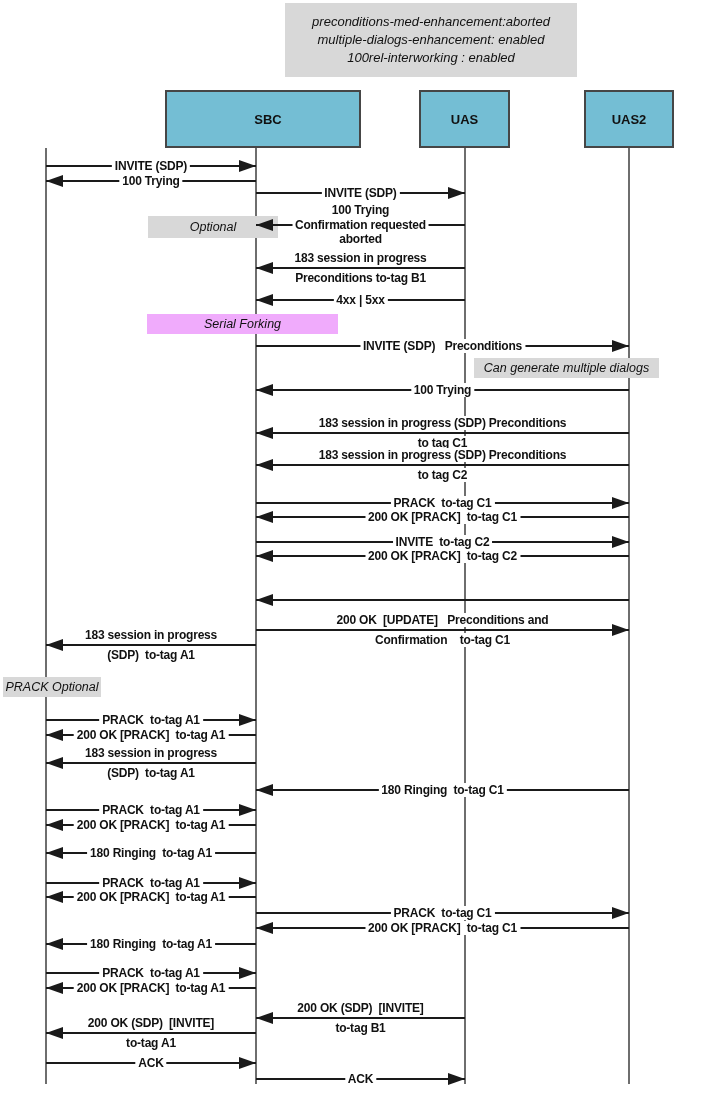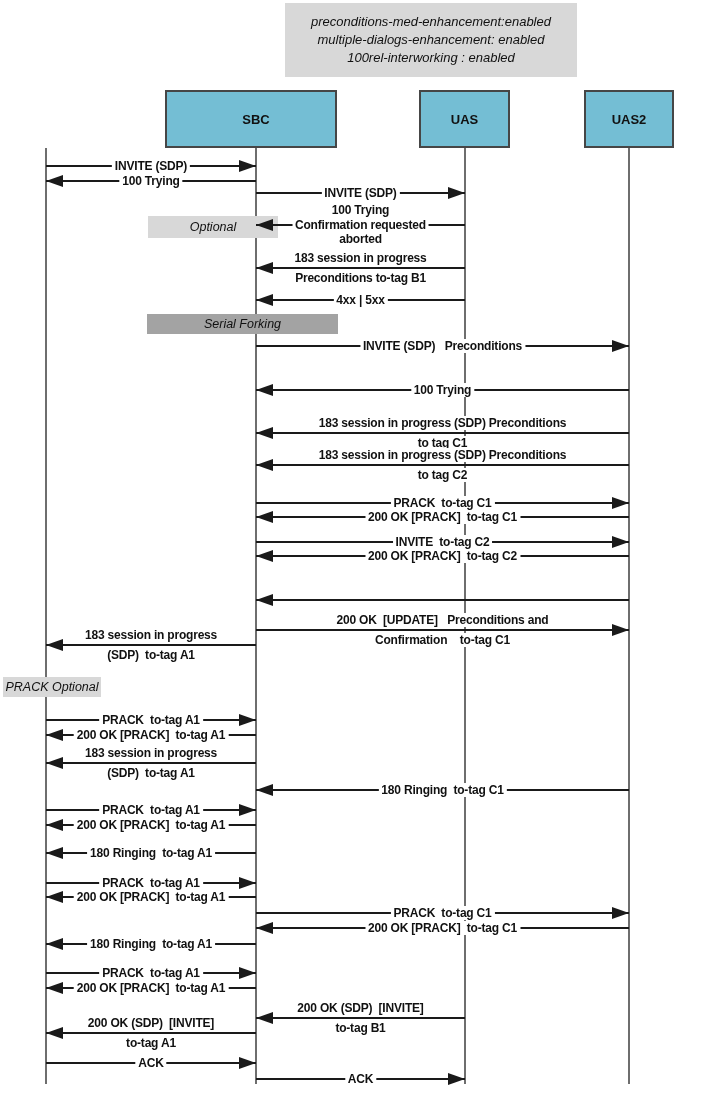--- a/index.html
+++ b/index.html
@@ -30,38 +30,39 @@
   }
   .lbl.center{transform:translate(-50%,-50%);}
   .lbl.xonly{transform:translateX(-50%);}
 </style>
 </head>
 <body>
 
 <div id="stage">
     <div class="lifeline" style="left: 45px; top: 148px; height: 936px; background: rgb(110, 110, 110);"></div>
     <div class="lifeline" style="left: 255px; top: 148px; height: 936px; background: rgb(110, 110, 110);"></div>
-    <div class="actor" style="left: 165px; width: 172px; background: rgb(116, 190, 212); border: 2px solid rgb(70, 70, 70); padding-left: 10px;">
+    <div class="actor" style="left: 165px; width: 196px; background: rgb(116, 190, 212); border: 2px solid rgb(70, 70, 70); padding-left: 10px;">
       <span>SBC</span>
     </div>
     <div class="lifeline" style="left: 464px; top: 148px; height: 936px; background: rgb(110, 110, 110);"></div>
     <div class="actor" style="left: 419px; width: 91px; background: rgb(116, 190, 212); border: 2px solid rgb(70, 70, 70);">
       <span>UAS</span>
     </div>
     <div class="lifeline" style="left: 628px; top: 148px; height: 936px; background: rgb(110, 110, 110);"></div>
     <div class="actor" style="left: 584px; width: 90px; background: rgb(116, 190, 212); border: 2px solid rgb(70, 70, 70);">
       <span>UAS2</span>
     </div>
     <div class="topnote" style="left: 285px; top: 3px; width: 292px; height: 74px; background: rgb(216, 216, 216);">
-      <div>preconditions-med-enhancement:enabled</div>
+      <div>preconditions-med-enhancement:aborted</div>
       <div>multiple-dialogs-enhancement: enabled</div>
       <div>100rel-interworking : enabled</div>
     </div>
     <div class="inote" style="left: 148px; top: 216px; width: 130px; height: 22px; background: rgb(216, 216, 216);">Optional</div>
-    <div class="inote" style="left: 147px; top: 314px; width: 191px; height: 20px; background: #a3a3a3;">Serial Forking</div>
+    <div class="inote" style="left: 147px; top: 314px; width: 191px; height: 20px; background: #f0abfc;">Serial Forking</div>
+    <div class="inote" style="left: 474px; top: 358px; width: 185px; height: 20px; background: rgb(216, 216, 216);">Can generate multiple dialogs</div>
     <div class="inote" style="left: 3px; top: 677px; width: 98px; height: 20px; background: rgb(216, 216, 216);">PRACK Optional</div>
     <div class="msg-line" style="left: 46px; top: 165px; width: 210px; background: rgb(26, 26, 26);"></div>
     <div class="arrow" style="left: 239px; top: 160px; border-left: 17px solid rgb(26, 26, 26);"></div>
     <div class="lbl center" style="left: 151px; top: 166px;">INVITE (SDP)</div>
     <div class="msg-line" style="left: 46px; top: 180px; width: 210px; background: rgb(26, 26, 26);"></div>
     <div class="arrow" style="left: 46px; top: 175px; border-right: 17px solid rgb(26, 26, 26);"></div>
     <div class="lbl center" style="left: 151px; top: 181px;">100 Trying</div>
     <div class="msg-line" style="left: 256px; top: 192px; width: 209px; background: rgb(26, 26, 26);"></div>
     <div class="arrow" style="left: 448px; top: 187px; border-left: 17px solid rgb(26, 26, 26);"></div>
     <div class="lbl center" style="left: 360.5px; top: 193px;">INVITE (SDP)</div>

